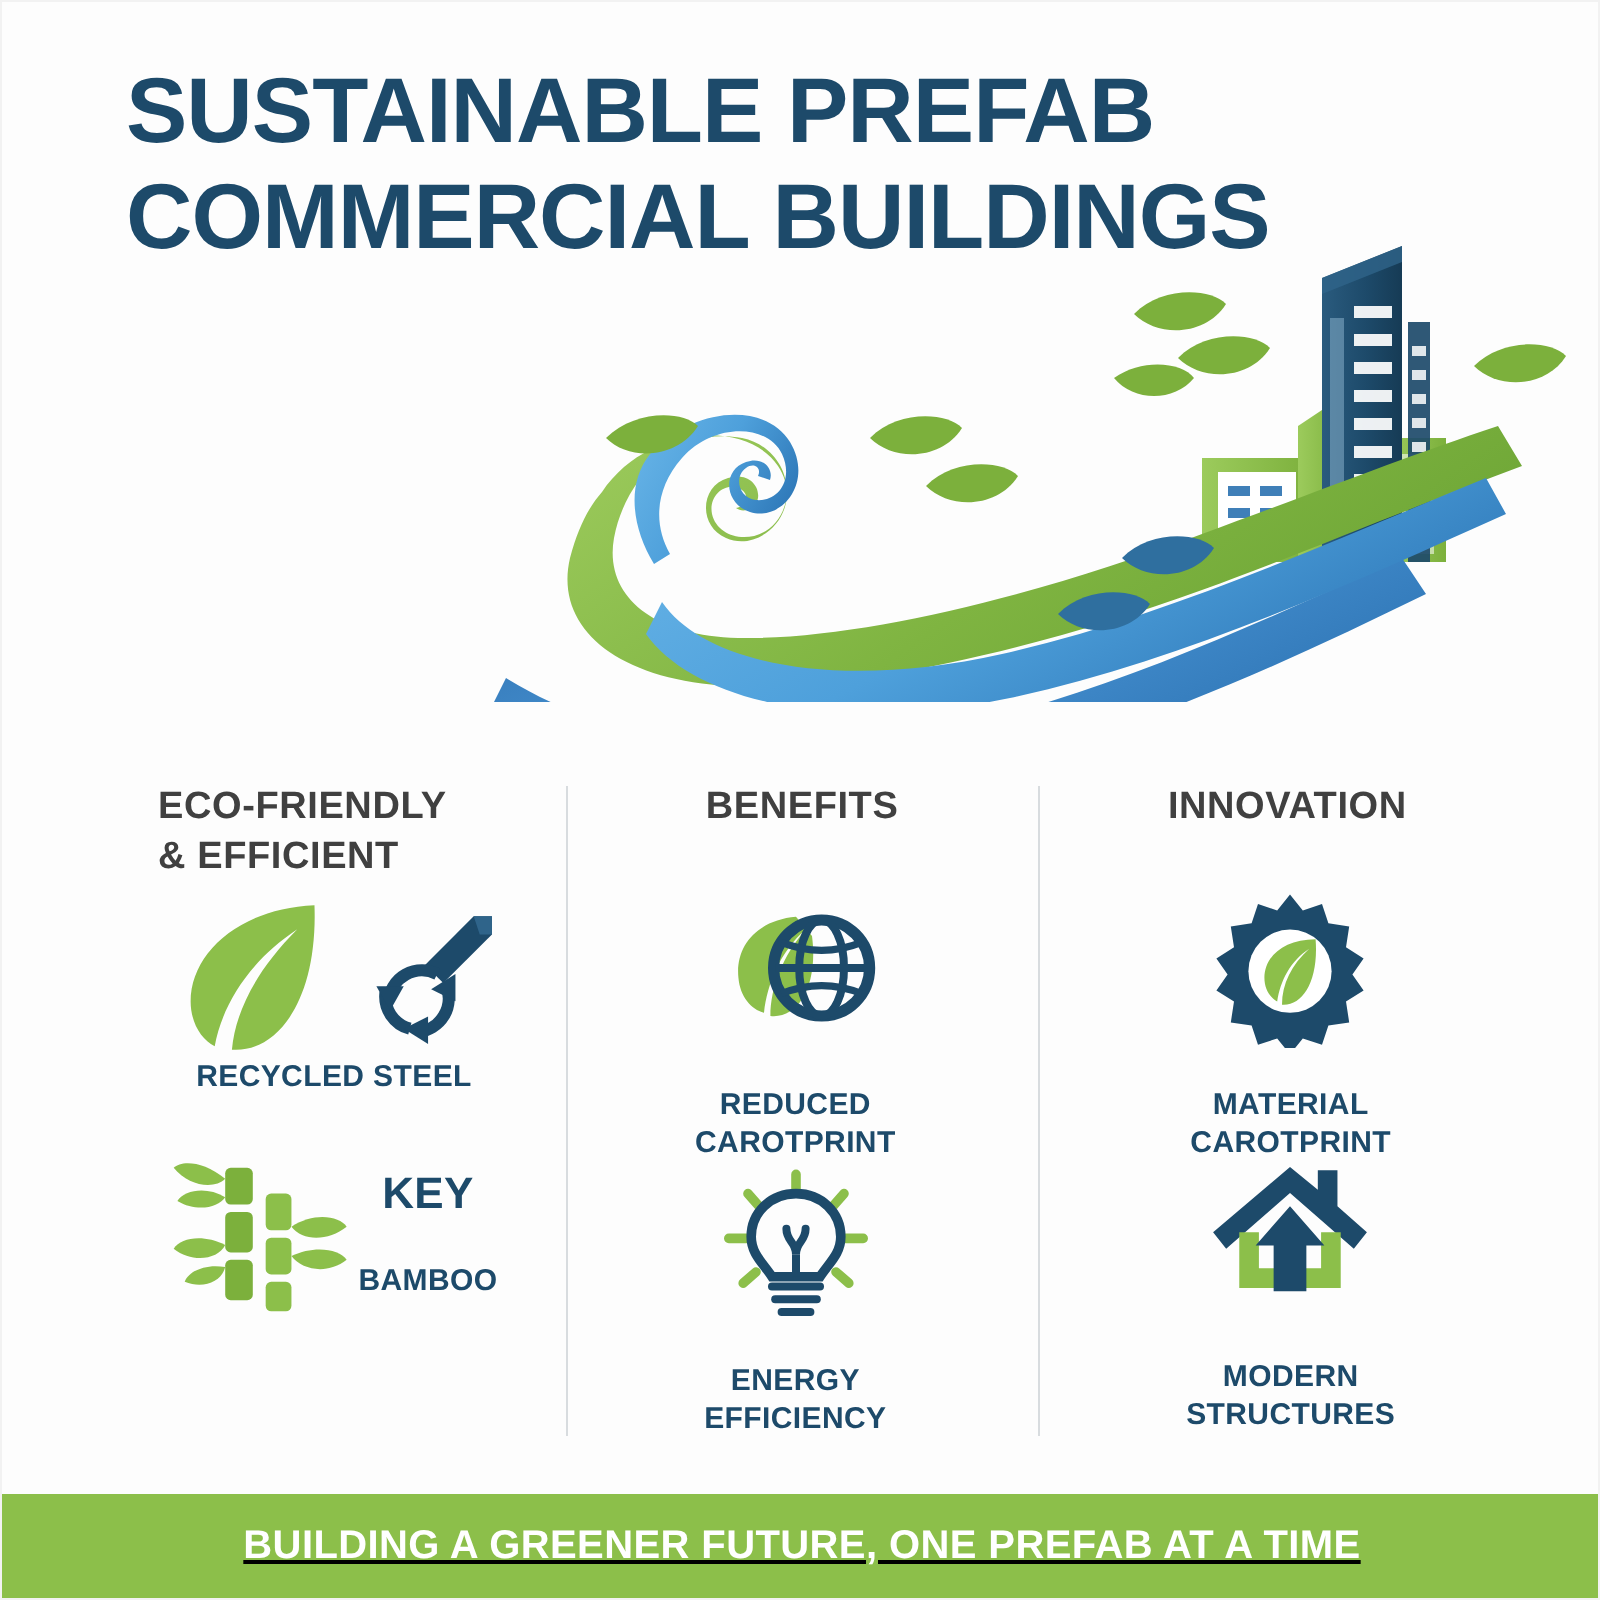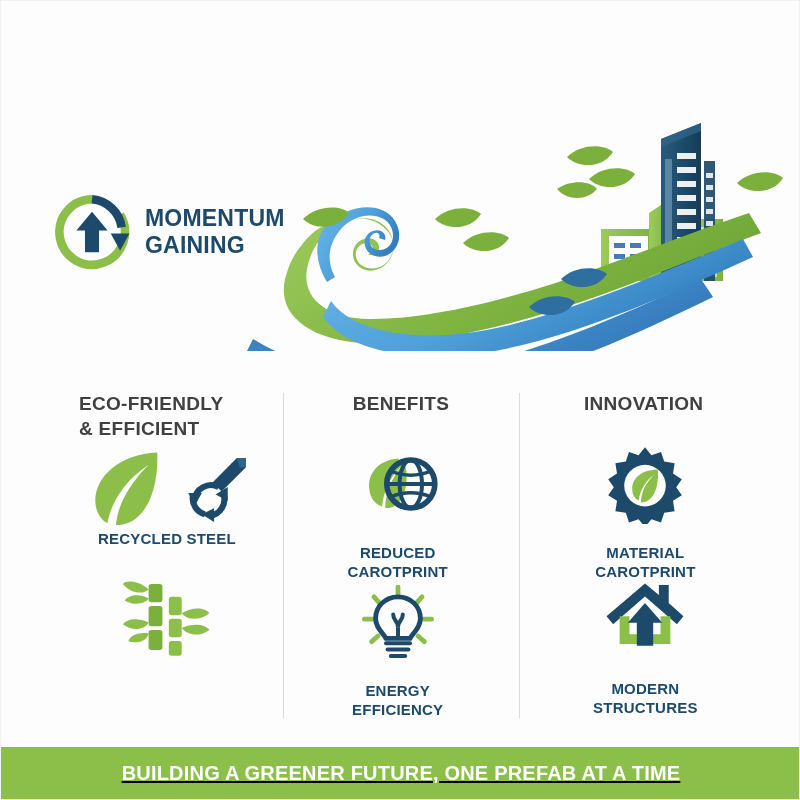--- a/index.html
+++ b/index.html
@@ -199,20 +199,24 @@
     font-weight: bold;
     letter-spacing: 0.2px;
     white-space: nowrap;
   }
 </style>
 </head>
 <body>
 
 <div id="poster">
 
+  <div class="title-block">
+    <div class="title-line">SUSTAINABLE PREFAB</div>
+    <div class="title-line">COMMERCIAL BUILDINGS</div>
+  </div>
 
   <svg class="hero-art" viewBox="0 0 800 250">
     <defs>
       <linearGradient id="gTowerDark" x1="0" y1="0" x2="1" y2="0">
         <stop offset="0%" stop-color="#2a5b7e"></stop>
         <stop offset="55%" stop-color="#1d4a6a"></stop>
         <stop offset="100%" stop-color="#163b55"></stop>
       </linearGradient>
       <linearGradient id="gGreenBld" x1="0" y1="0" x2="1" y2="0">
         <stop offset="0%" stop-color="#9ccb5c"></stop>
@@ -341,36 +345,20 @@
       <path d="M588 78 C 602 64, 626 65, 634 73 C 624 89, 600 90, 588 78 Z"></path>
       <path d="M556 88 C 570 78, 590 80, 596 88 C 586 100, 566 100, 556 88 Z"></path>
       <path d="M736 82 C 750 68, 774 69, 782 77 C 772 93, 748 94, 736 82 Z"></path>
     </g>
     <g fill="#2f6f9f">
       <path d="M560 178 C 574 164, 598 165, 606 173 C 596 189, 572 190, 560 178 Z"></path>
       <path d="M528 206 C 542 192, 566 193, 574 201 C 564 217, 540 218, 528 206 Z"></path>
     </g>
   </svg>
 
-  <div class="momentum">
-    <svg class="momentum-icon" viewBox="0 0 100 100">
-
-      <path d="M50 8 A 42 42 0 1 0 86 28" fill="none" stroke="#8cbf4a" stroke-width="11" stroke-linecap="butt"></path>
-
-      <path d="M50 8 A 42 42 0 0 1 88 44" fill="none" stroke="#1d4a6a" stroke-width="11" stroke-linecap="butt"></path>
-
-      <path d="M74 52 L98 52 L86 74 Z" fill="#1d4a6a"></path>
-
-      <path d="M50 24 L70 48 L59 48 L59 76 L41 76 L41 48 L30 48 Z" fill="#1d4a6a"></path>
-    </svg>
-    <div class="momentum-text">
-      <div>MOMENTUM</div>
-      <div>GAINING</div>
-    </div>
-  </div>
 
   <div class="columns">
 
     <div class="col-divider d1"></div>
     <div class="col-divider d2"></div>
 
     <div class="column">
       <div class="col-head left-align">
         <div>ECO-FRIENDLY</div>
         <div>&amp; EFFICIENT</div>
@@ -419,20 +407,24 @@
 
             <g fill="#8cbf4a">
               <path d="M30 20 C 18 10, 6 10, 2 14 C 10 24, 24 26, 30 20 Z"></path>
               <path d="M30 30 C 20 24, 8 26, 4 32 C 14 38, 26 36, 30 30 Z"></path>
               <path d="M30 56 C 18 50, 6 52, 2 58 C 12 66, 26 64, 30 56 Z"></path>
               <path d="M30 68 C 20 66, 10 70, 8 76 C 18 80, 28 76, 30 68 Z"></path>
               <path d="M66 46 C 78 38, 92 40, 96 46 C 86 54, 72 54, 66 46 Z"></path>
               <path d="M66 62 C 78 56, 92 58, 96 64 C 86 72, 72 70, 66 62 Z"></path>
             </g>
           </svg>
+          <div class="txt-wrap">
+            <div class="entry-label big">KEY</div>
+            <div class="entry-label" style="margin-top:22px;">BAMBOO</div>
+          </div>
         </div>
       </div>
     </div>
 
     <div class="column">
       <div class="col-head">
         <div>BENEFITS</div>
       </div>
 
       <div class="entry c2-item1">

